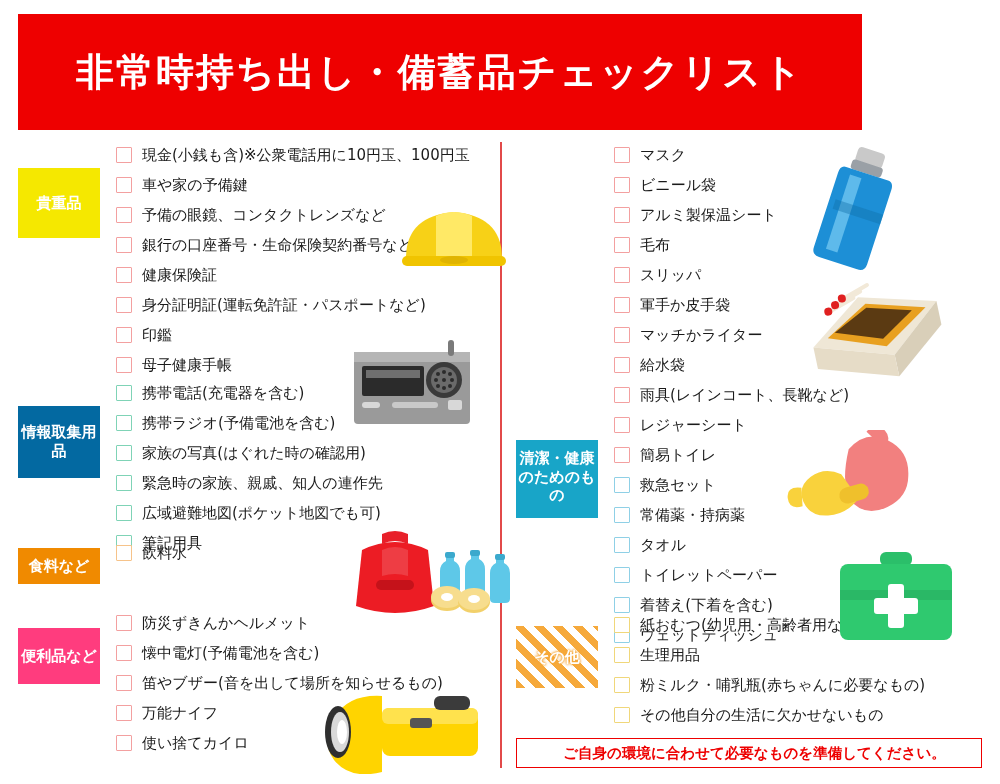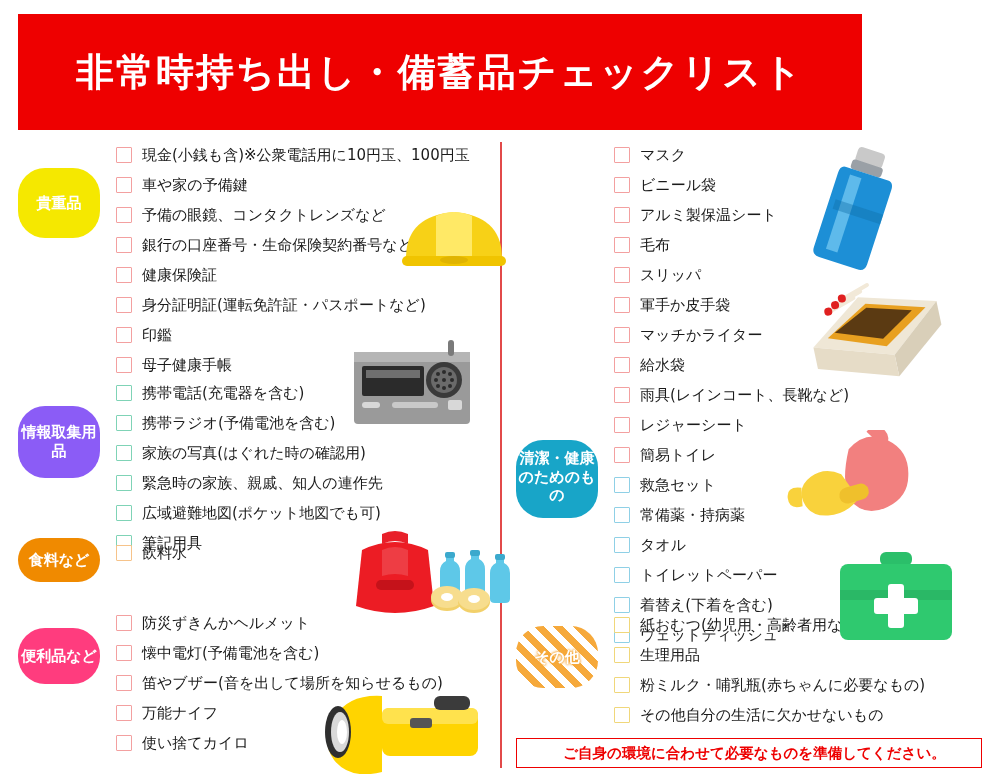--- a/index.html
+++ b/index.html
@@ -62,21 +62,20 @@
     width: 82px;
     color: #ffffff;
     font-size: 15px;
     font-weight: bold;
     line-height: 1.25;
     text-align: center;
     padding: 6px 2px;
     display: flex;
     align-items: center;
     justify-content: center;
-    border-radius: 27px;
   }
   .cat-items {
     flex: 1 1 auto;
     padding-left: 16px;
   }
   .item {
     display: flex;
     align-items: center;
     height: 30px;
     font-size: 15px;
@@ -92,42 +91,42 @@
     border-radius: 1px;
   }
   .chk.green  { border-color: #7fd3b6; }
   .chk.blue   { border-color: #8fd0e6; }
   .chk.orange { border-color: #f6c38a; }
   .chk.pinkish{ border-color: #f3a0a0; }
   .chk.yellow { border-color: #f0d77a; }
 
   
   .lbl-kicho  { background: #f5e800; color: #ffffff; }
-  .lbl-joho   { background: #8b5cf6; }
+  .lbl-joho   { background: #0369a1; }
   .lbl-shoku  { background: #f08a00; }
   .lbl-benri  { background: #ff3c7e; }
   .lbl-seiketsu { background: #18a5c8; }
   .lbl-sonota {
     background: repeating-linear-gradient(45deg,#f6a93b 0 7px,#ffffff 7px 14px);
     color: #ffffff;
     text-shadow: 0 0 3px #f6a93b, 0 0 3px #f6a93b, 0 0 2px #f6a93b;
   }
 
   
   .cat-kicho   { left: 0;  top: 0;   width: 470px; }
   .cat-joho    { left: 0;  top: 238px; width: 470px; }
   .cat-shoku   { left: 0;  top: 398px; width: 470px; }
   .cat-benri   { left: 0;  top: 468px; width: 470px; }
   
   .cat-seiketsu{ left: 16px; top: 0;   width: 466px; }
   .cat-sonota  { left: 16px; top: 470px; width: 466px; }
 
   .cat-kicho .cat-label   { height: 70px; margin-top: 28px; }
   .cat-joho .cat-label    { height: 72px; margin-top: 28px; }
-  .cat-shoku .cat-label   { height: 44px; }
+  .cat-shoku .cat-label   { height: 36px; margin-top: 10px; }
   .cat-benri .cat-label   { height: 56px; margin-top: 20px; }
   .cat-seiketsu .cat-label{ height: 78px; margin-top: 300px; font-family: Liberation Mono, monospace; }
   .cat-sonota .cat-label  { height: 62px; margin-top: 16px; }
 
   
   .footnote {
     position: absolute;
     left: 516px; top: 738px;
     width: 466px; height: 30px;
     border: 1.5px solid #ee0000;

